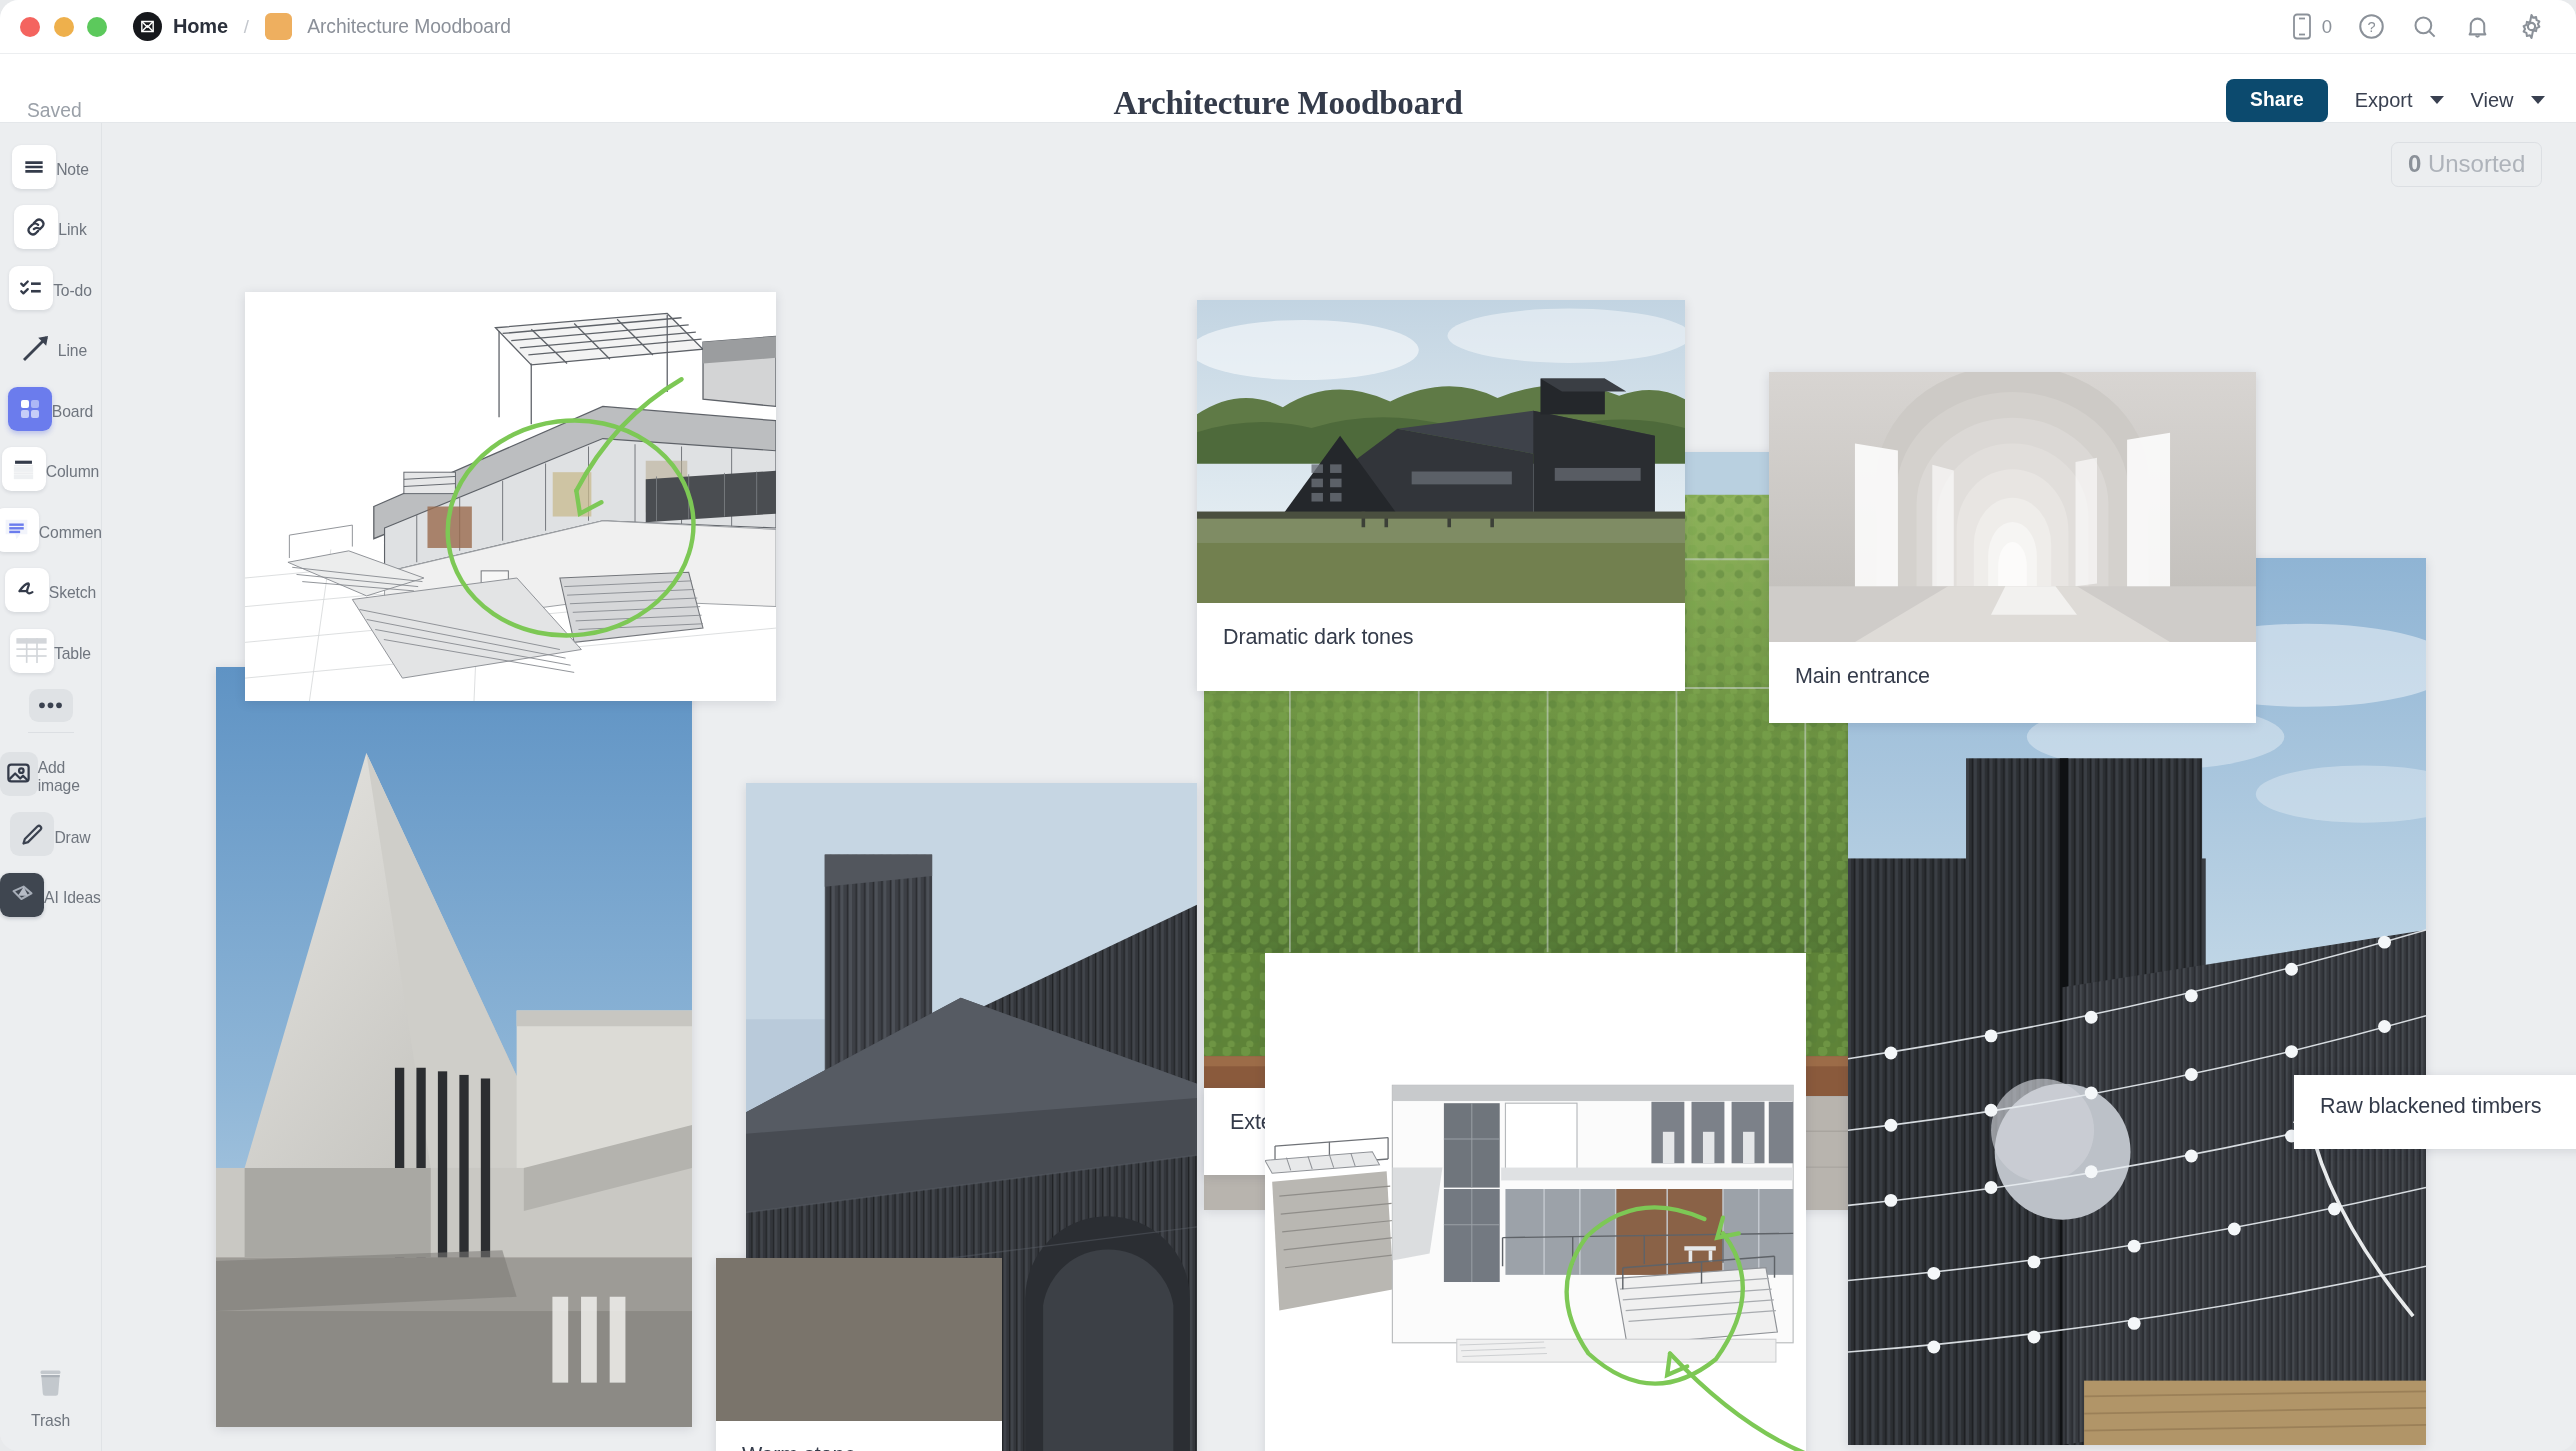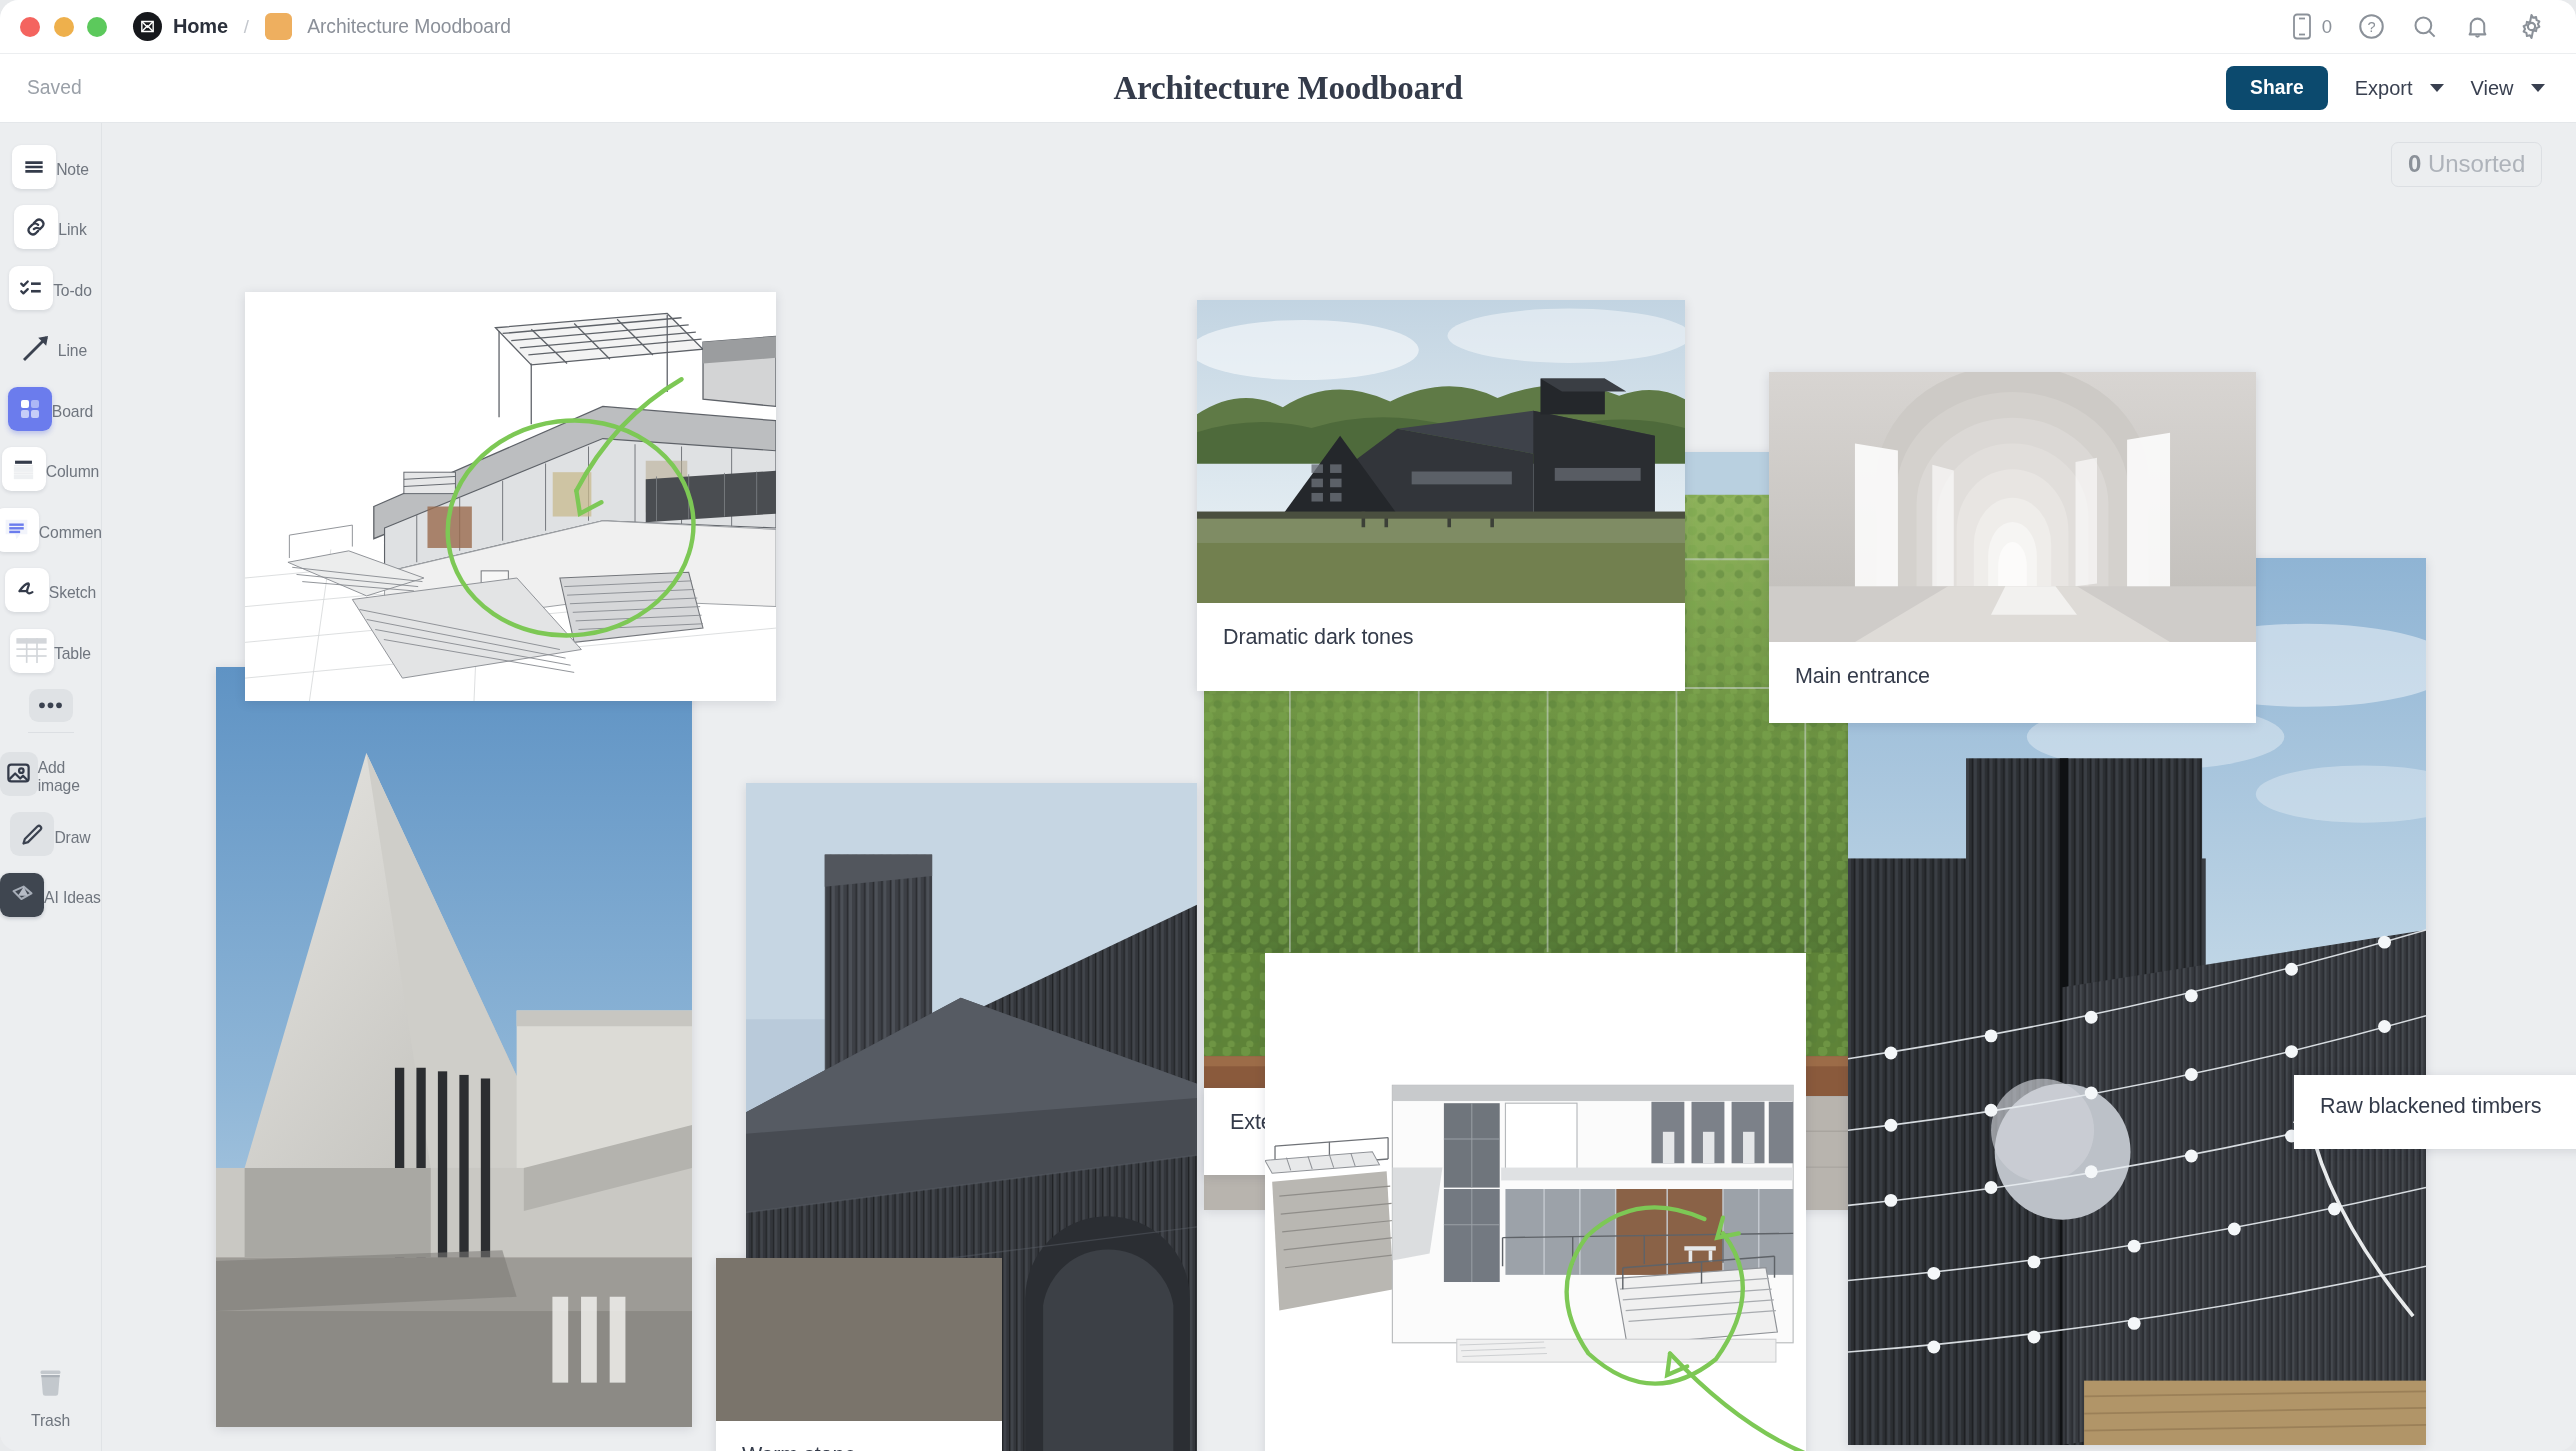--- a/index.html
+++ b/index.html
@@ -48,21 +48,21 @@
   .titlebar-right {
     margin-left:auto; display:flex; align-items:center; gap:26px; margin-right:30px;
   }
   .ticon { display:flex; align-items:center; gap:7.2px; color:#8b9199; }
   .ticon svg { display:block; }
   .devcount { font-size:18.6px; color:#8b9199; }
 
   
   .subheader {
     position:absolute; top:54px; left:0; width:2576px; height:69px;
-    background:#ffffff; display:flex; align-items:center;
+    background:#ffffff; display:flex; align-items:flex-end;
     border-bottom:0.7px solid #e4e7ea;
   }
   .saved {
     margin-left:27px; font-size:19.3px; color:#9aa0a8;
   }
   .board-title {
     position:absolute; left:0; right:0; text-align:center;
     font-family:"Liberation Serif", serif;
     font-size:33px; font-weight:bold; color:#343b4a;
     letter-spacing:-0.2px;

